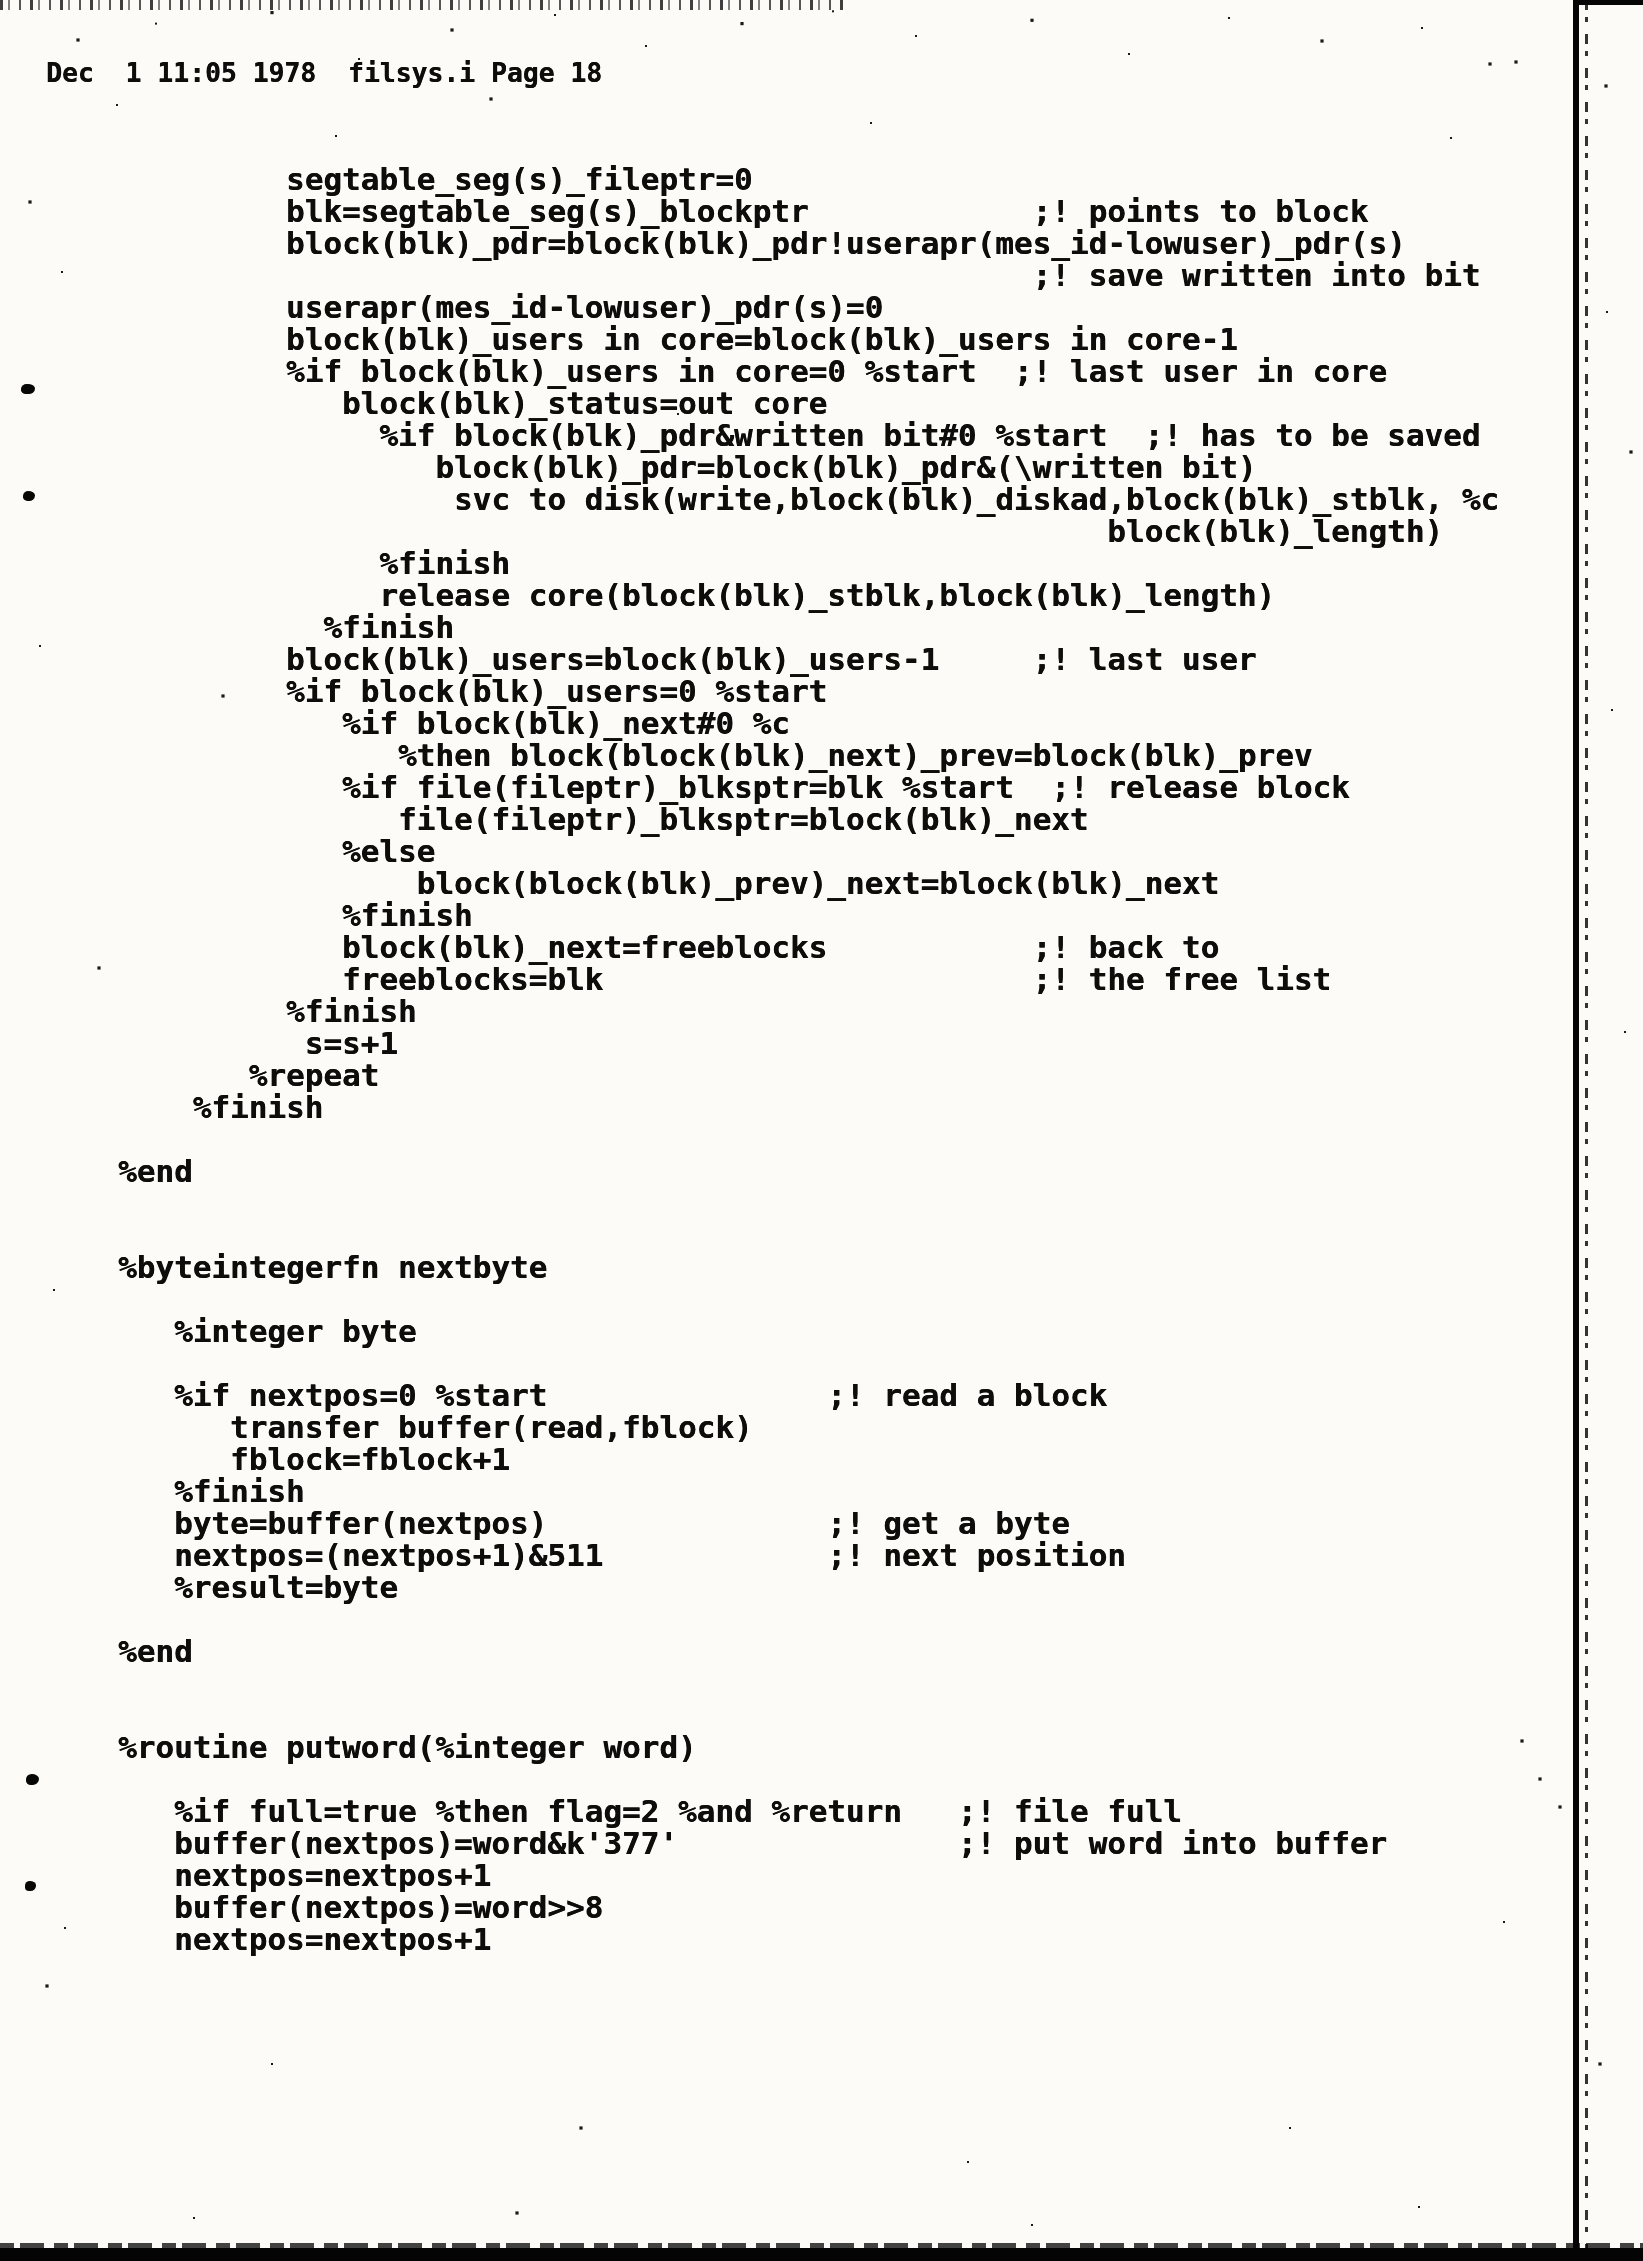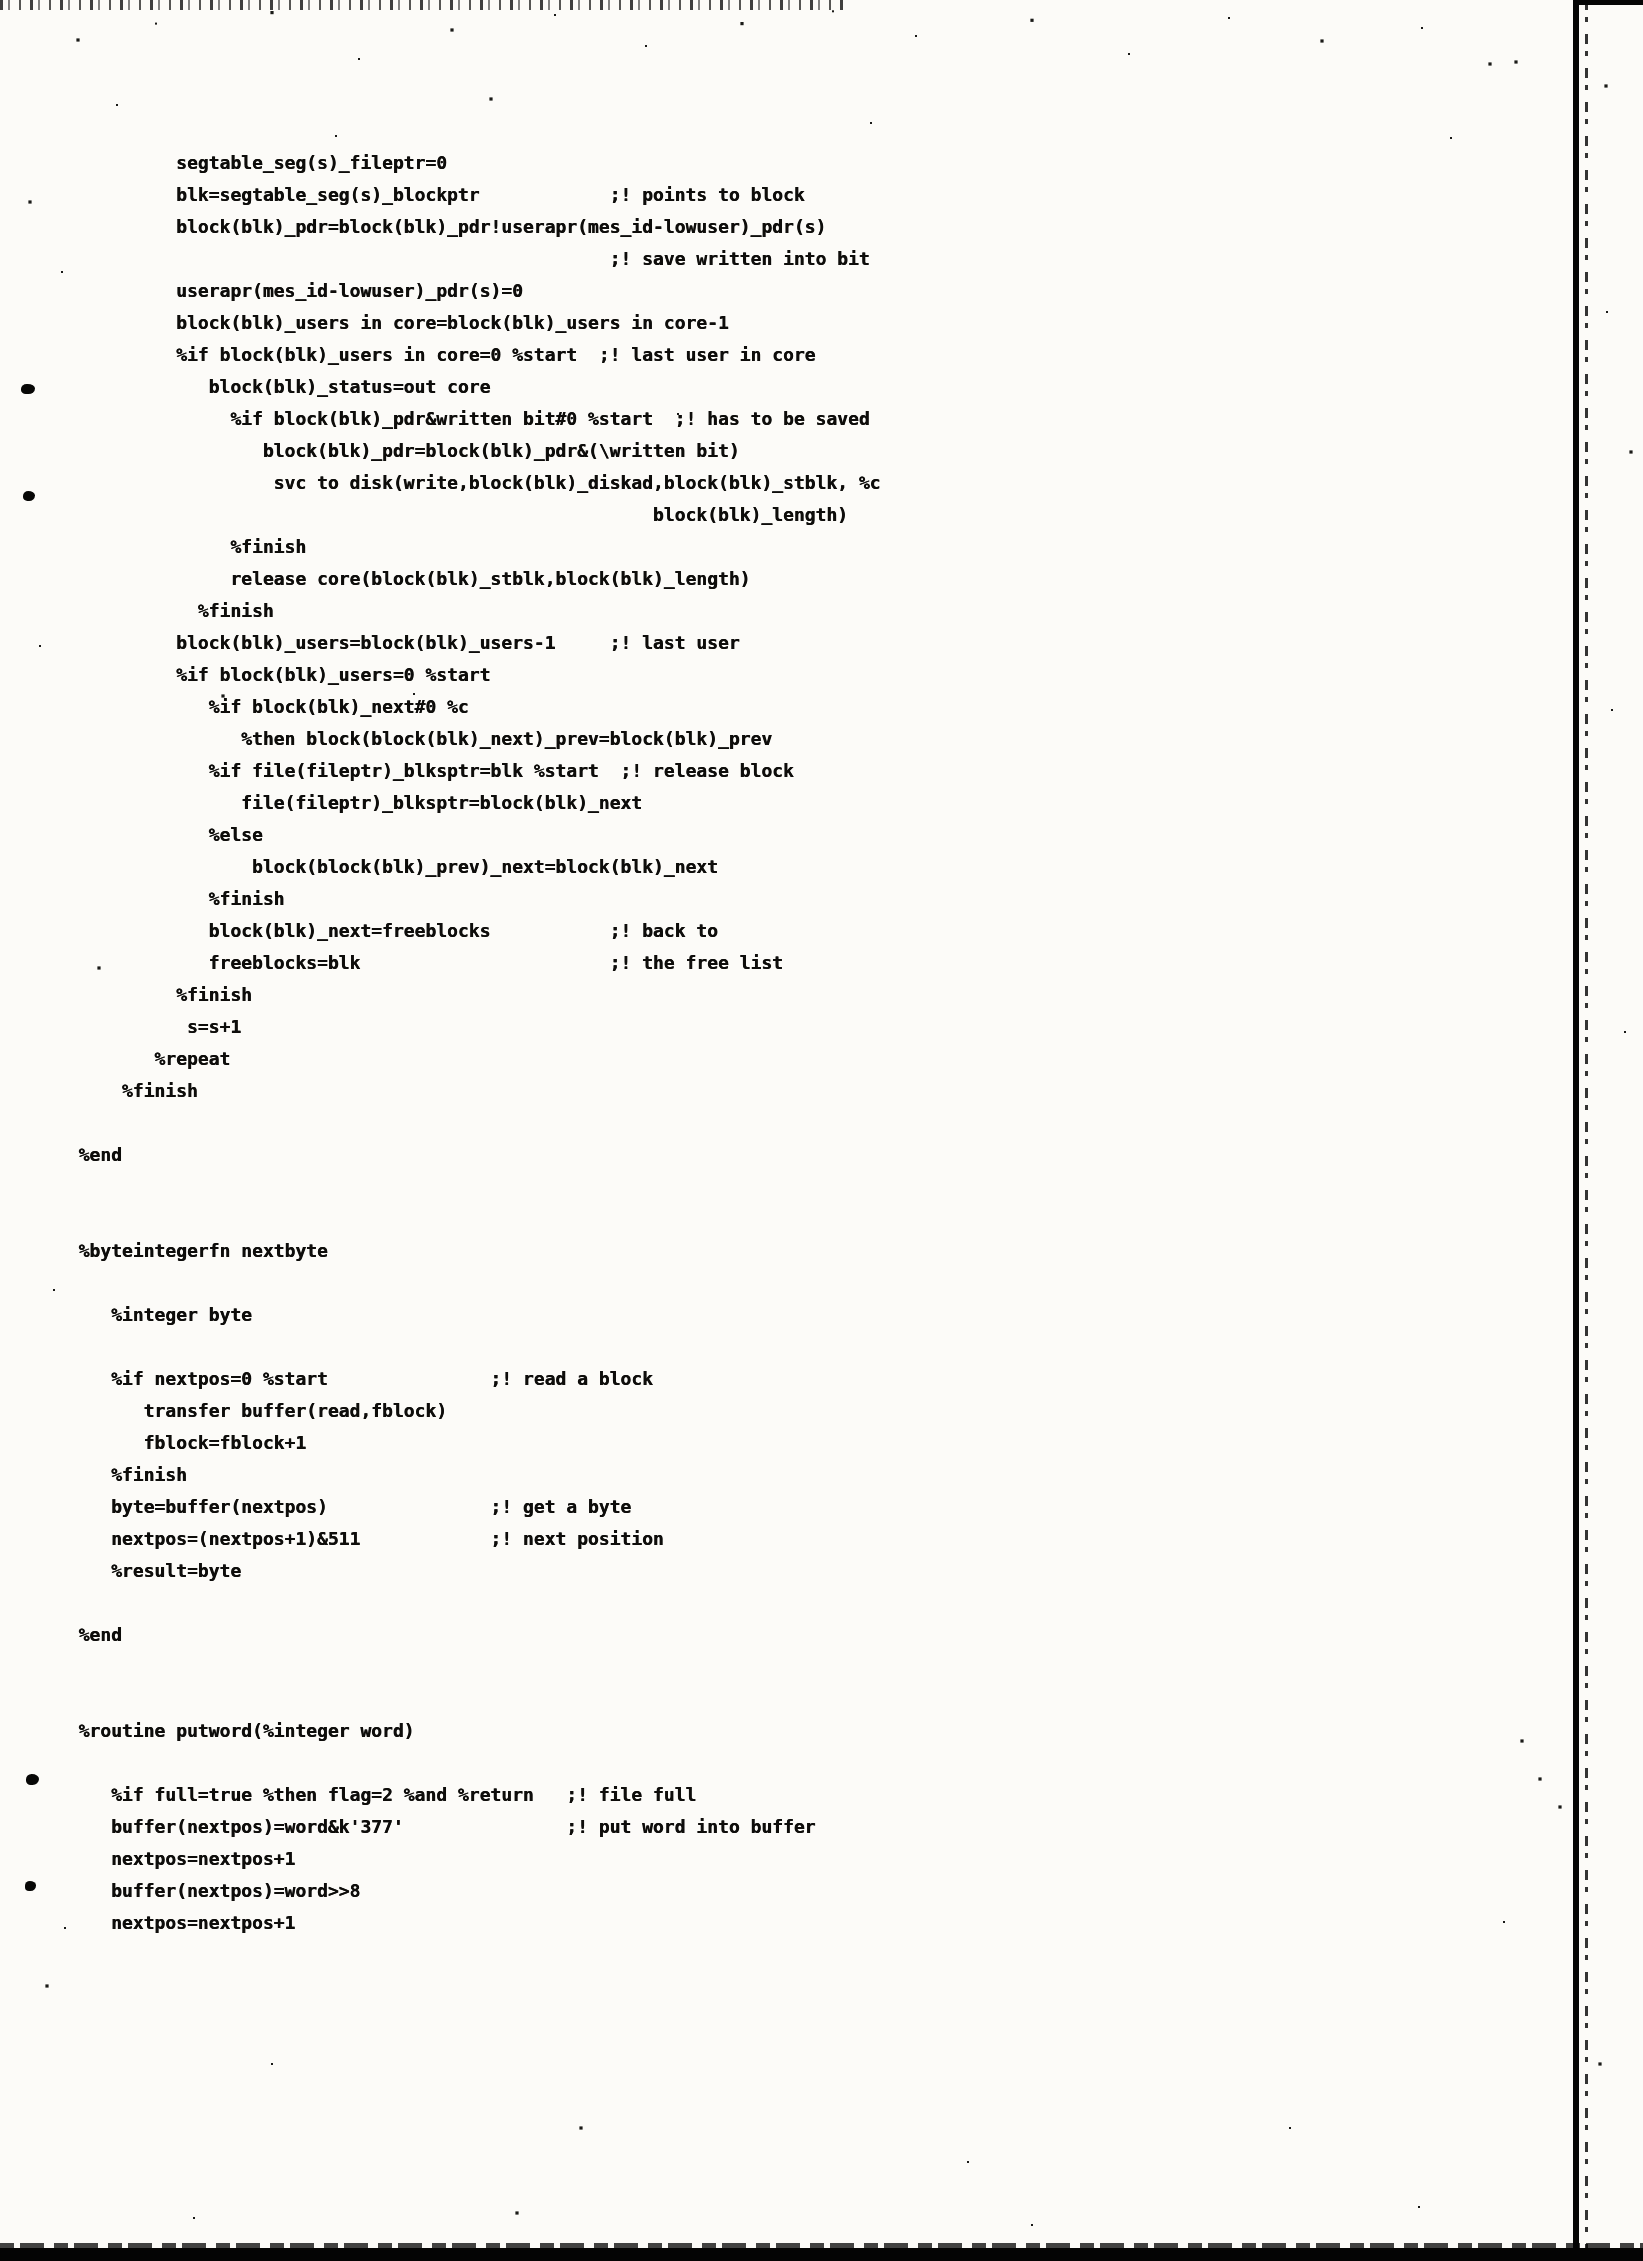--- a/index.html
+++ b/index.html
@@ -27,23 +27,23 @@
     line-height: 32px;
     font-weight: 700;
     white-space: pre;
     letter-spacing: 0;
     text-shadow: 0.4px 0.2px 0 #0e0d0b;
   }
   .code-listing {
     position: absolute;
     left: 46px;
     top: 147px;
-    margin: 0;
+    margin: 16px;
     font-family: "DejaVu Sans Mono", monospace;
-    font-size: 18px;
+    font-size: 31px;
     line-height: 32px;
     font-weight: 700;
     white-space: pre;
     text-shadow: 0.4px 0.2px 0 #0e0d0b;
   }
   
   .right-rule {
     position: absolute;
     left: 1573px;
     top: 0;
@@ -136,20 +136,21 @@
       677px 413px 0 0 #1a1a18, 1489px 63px 0 0.6px #1a1a18;
   }
 </style>
 </head>
 <body>
 
 <div class="page">
 
   <div class="top-noise"></div>
 
+  <div class="header-line">Dec  1 11:05 1978  filsys.i Page 18</div>
 
   <pre class="code-listing">            segtable_seg(s)_fileptr=0
             blk=segtable_seg(s)_blockptr            ;! points to block
             block(blk)_pdr=block(blk)_pdr!userapr(mes_id-lowuser)_pdr(s)
                                                     ;! save written into bit
             userapr(mes_id-lowuser)_pdr(s)=0
             block(blk)_users in core=block(blk)_users in core-1
             %if block(blk)_users in core=0 %start  ;! last user in core
                block(blk)_status=out core
                  %if block(blk)_pdr&amp;written bit#0 %start  ;! has to be saved

